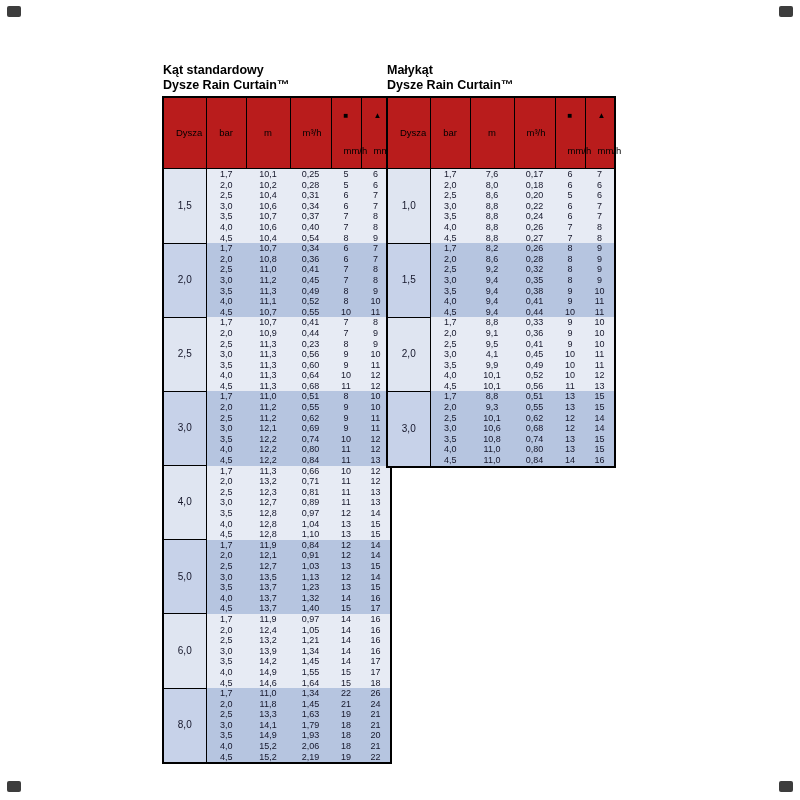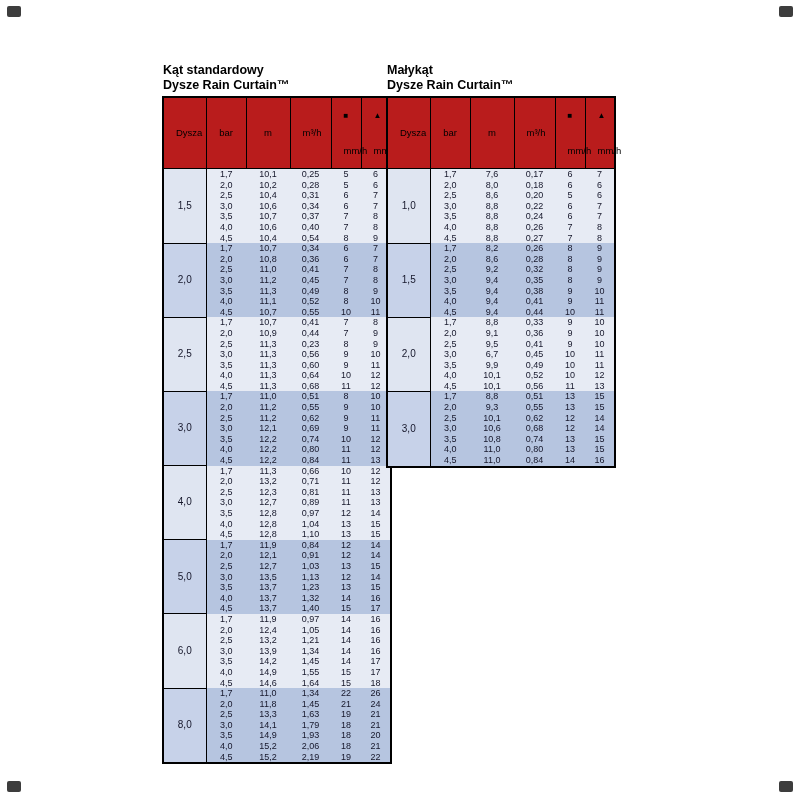--- a/index.html
+++ b/index.html
@@ -646,21 +646,21 @@
         </tr>
         <tr class="light">
           <td class="val">2,5</td>
           <td class="val">9,5</td>
           <td class="val">0,41</td>
           <td class="val">9</td>
           <td class="val">10</td>
         </tr>
         <tr class="light">
           <td class="val">3,0</td>
-          <td class="val">6,7</td>
+          <td class="val">4,1</td>
           <td class="val">0,45</td>
           <td class="val">10</td>
           <td class="val">11</td>
         </tr>
         <tr class="light">
           <td class="val">3,5</td>
           <td class="val">9,9</td>
           <td class="val">0,49</td>
           <td class="val">10</td>
           <td class="val">11</td>

